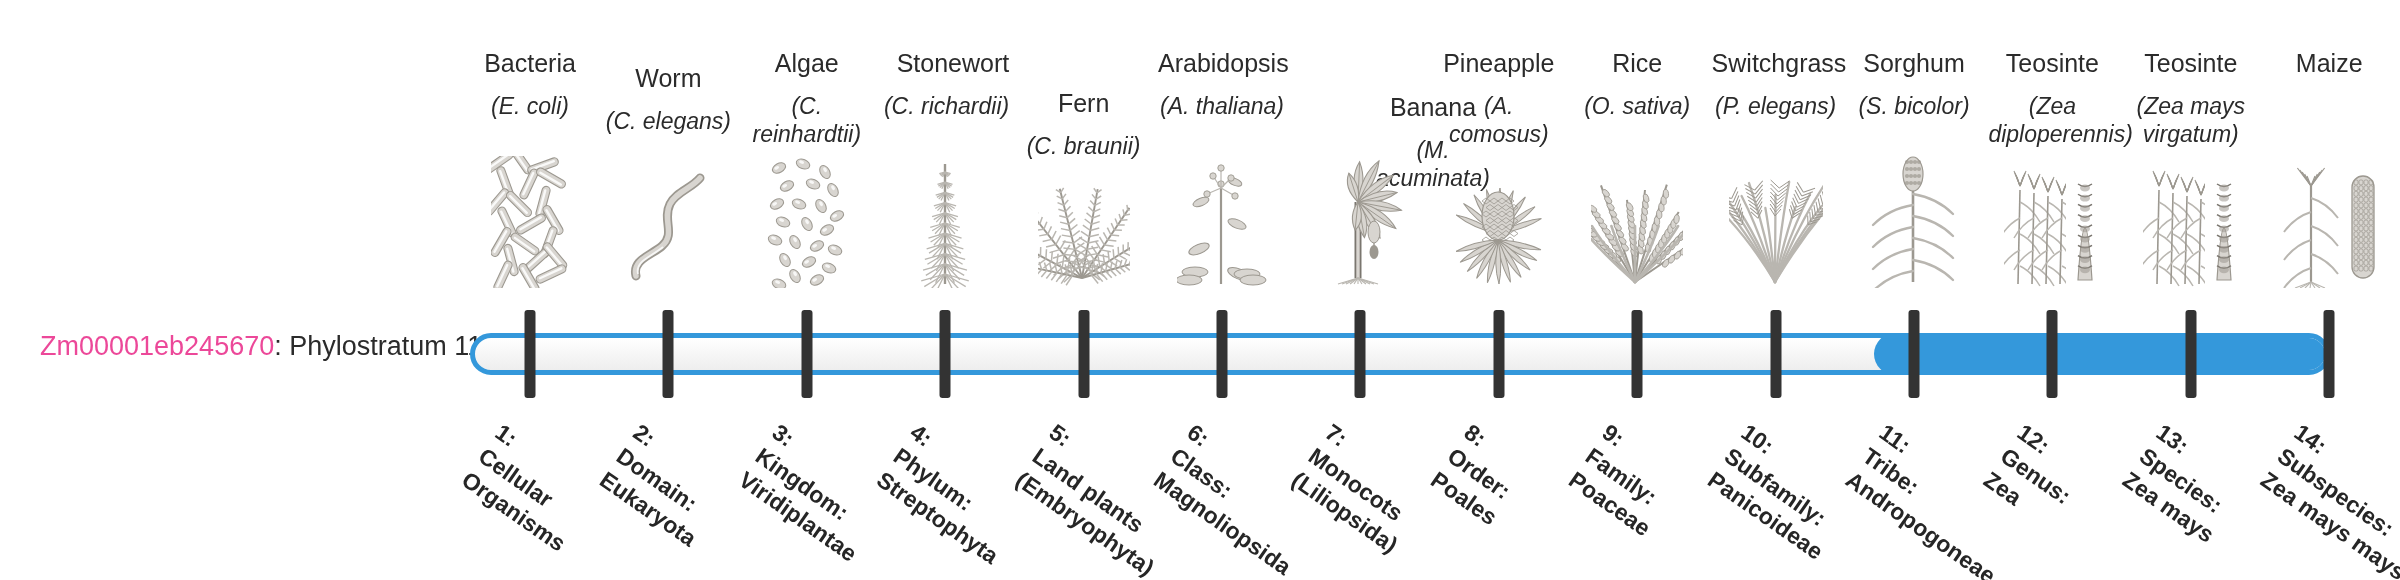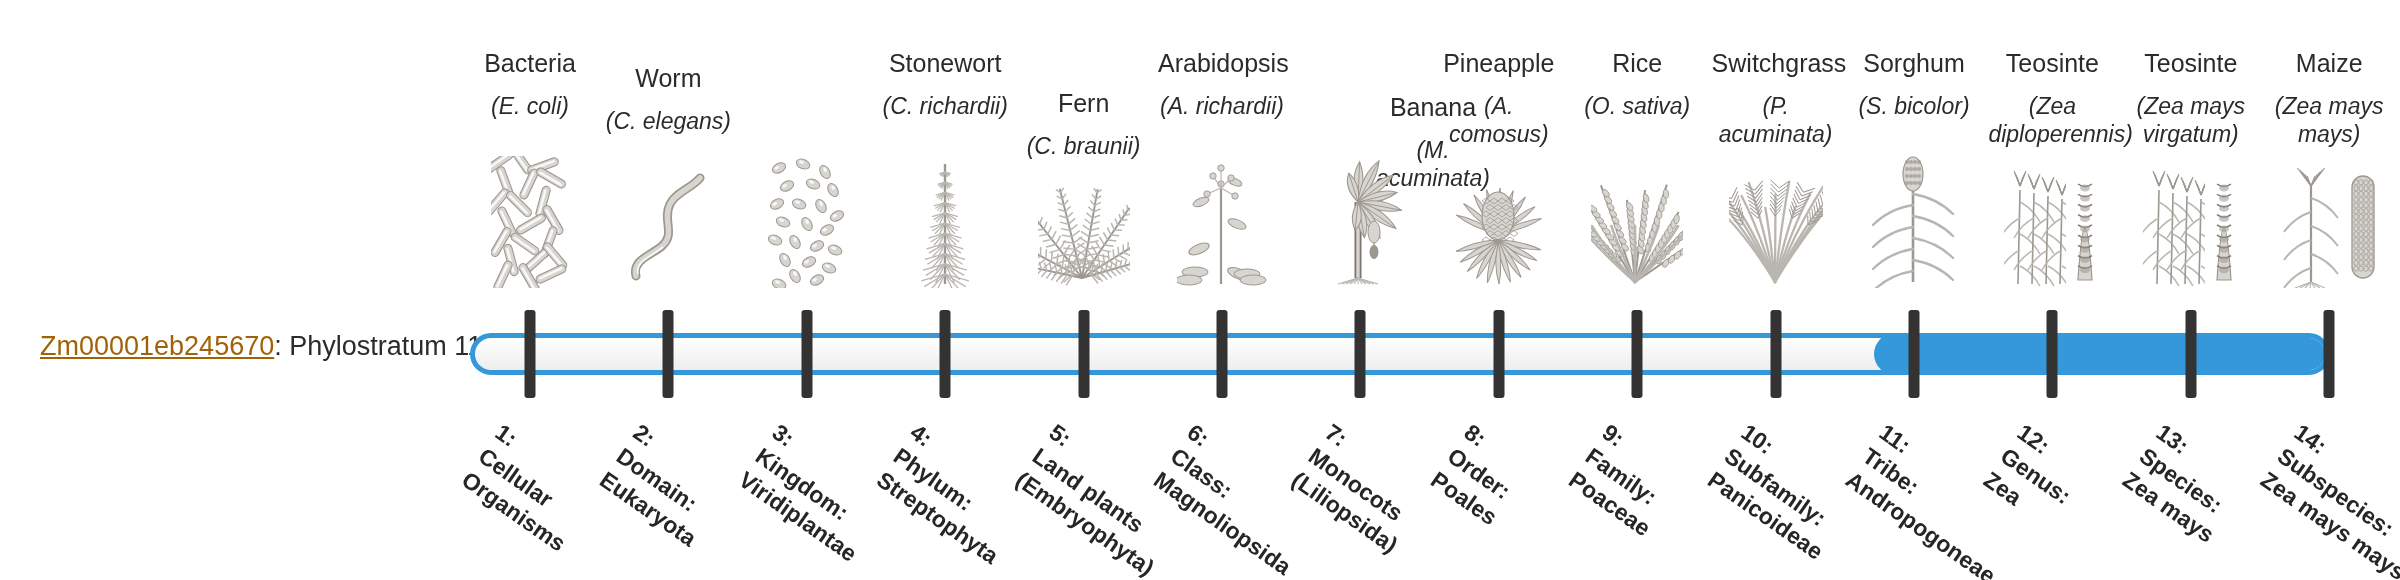--- a/index.html
+++ b/index.html
@@ -17,21 +17,21 @@
   .gene-label{
     position:absolute;
     left:40px; top:330px;
     width:420px;
     text-align:right;
     font-size:27px;
     line-height:32px;
     white-space:nowrap;
     color:#2b2b2b;
   }
-  .gene-link{color:#a16207;text-decoration:underline;cursor:pointer;}
+  .gene-link{color:#ec4899;cursor:pointer;}
 
   
   .species-row{position:absolute;left:0;top:0;width:2400px;height:170px;padding-left:16px;}
   .species-col{
     position:absolute;
     top:48px;
     text-align:center;
   }
   .species-common{
     font-size:25px;
@@ -116,63 +116,66 @@
 
   <div class="species-row" id="species-row">
       <div class="species-col" style="left: 466px; width: 128px;">
         <div class="species-common">Bacteria</div>
         <div class="species-latin">(E. coli)</div>
       </div>
       <div class="species-col" style="left: 604.4px; width: 128px; margin-top: 15px;">
         <div class="species-common">Worm</div>
         <div class="species-latin">(C. elegans)</div>
       </div>
-      <div class="species-col" style="left: 881.2px; width: 128px;">
+      <div class="species-col" style="left: 742.8px; width: 128px;">
+        <div class="species-common">Algae</div>
+        <div class="species-latin">(C. reinhardtii)</div>
+      </div>
+      <div class="species-col" style="left: 881.2px; width: 128px; text-align: right;">
         <div class="species-common">Stonewort</div>
         <div class="species-latin">(C. richardii)</div>
       </div>
       <div class="species-col" style="left: 1019.6px; width: 128px; margin-top: 40px;">
         <div class="species-common">Fern</div>
         <div class="species-latin">(C. braunii)</div>
       </div>
       <div class="species-col" style="left: 1158px; width: 128px;">
         <div class="species-common">Arabidopsis</div>
-        <div class="species-latin">(A. richardii)</div>
+        <div class="species-latin">(A. thaliana)</div>
       </div>
       <div class="species-col" style="left: 1369px; width: 128px; margin-top: 44px;">
         <div class="species-common">Banana</div>
         <div class="species-latin">(M. acuminata)</div>
       </div>
       <div class="species-col" style="left: 1573.2px; width: 128px;">
         <div class="species-common">Rice</div>
         <div class="species-latin">(O. sativa)</div>
       </div>
       <div class="species-col" style="left: 1434.8px; width: 128px;">
         <div class="species-common">Pineapple</div>
         <div class="species-latin">(A. comosus)</div>
       </div>
       <div class="species-col" style="left: 1711.6px; width: 128px;">
         <div class="species-common">Switchgrass</div>
-        <div class="species-latin">(P. acuminata)</div>
+        <div class="species-latin">(P. elegans)</div>
       </div>
       <div class="species-col" style="left: 1850px; width: 128px;">
         <div class="species-common">Sorghum</div>
         <div class="species-latin">(S. bicolor)</div>
       </div>
       <div class="species-col" style="left: 1988.4px; width: 128px;">
         <div class="species-common">Teosinte</div>
         <div class="species-latin">(Zea diploperennis)</div>
       </div>
       <div class="species-col" style="left: 2126.8px; width: 128px;">
         <div class="species-common">Teosinte</div>
         <div class="species-latin">(Zea mays virgatum)</div>
       </div>
       <div class="species-col" style="left: 2265.2px; width: 128px;">
         <div class="species-common">Maize</div>
-        <div class="species-latin">(Zea mays mays)</div>
       </div>
     </div>
 
   <div id="organism-layer">
       <div class="organism" style="left: 466px; width: 128px;">
         <svg width="78" height="132" viewBox="0 0 78 132">
           <g transform="translate(8,6) rotate(55)">
       <rect x="-4" y="-16" width="8" height="32" rx="4" fill="#d8d5d0" stroke="#9c9890" stroke-width="1.1"></rect>
       <rect x="-2" y="-13" width="2.4" height="26" rx="1.2" fill="#ffffff" opacity=".85"></rect>
           </g>

